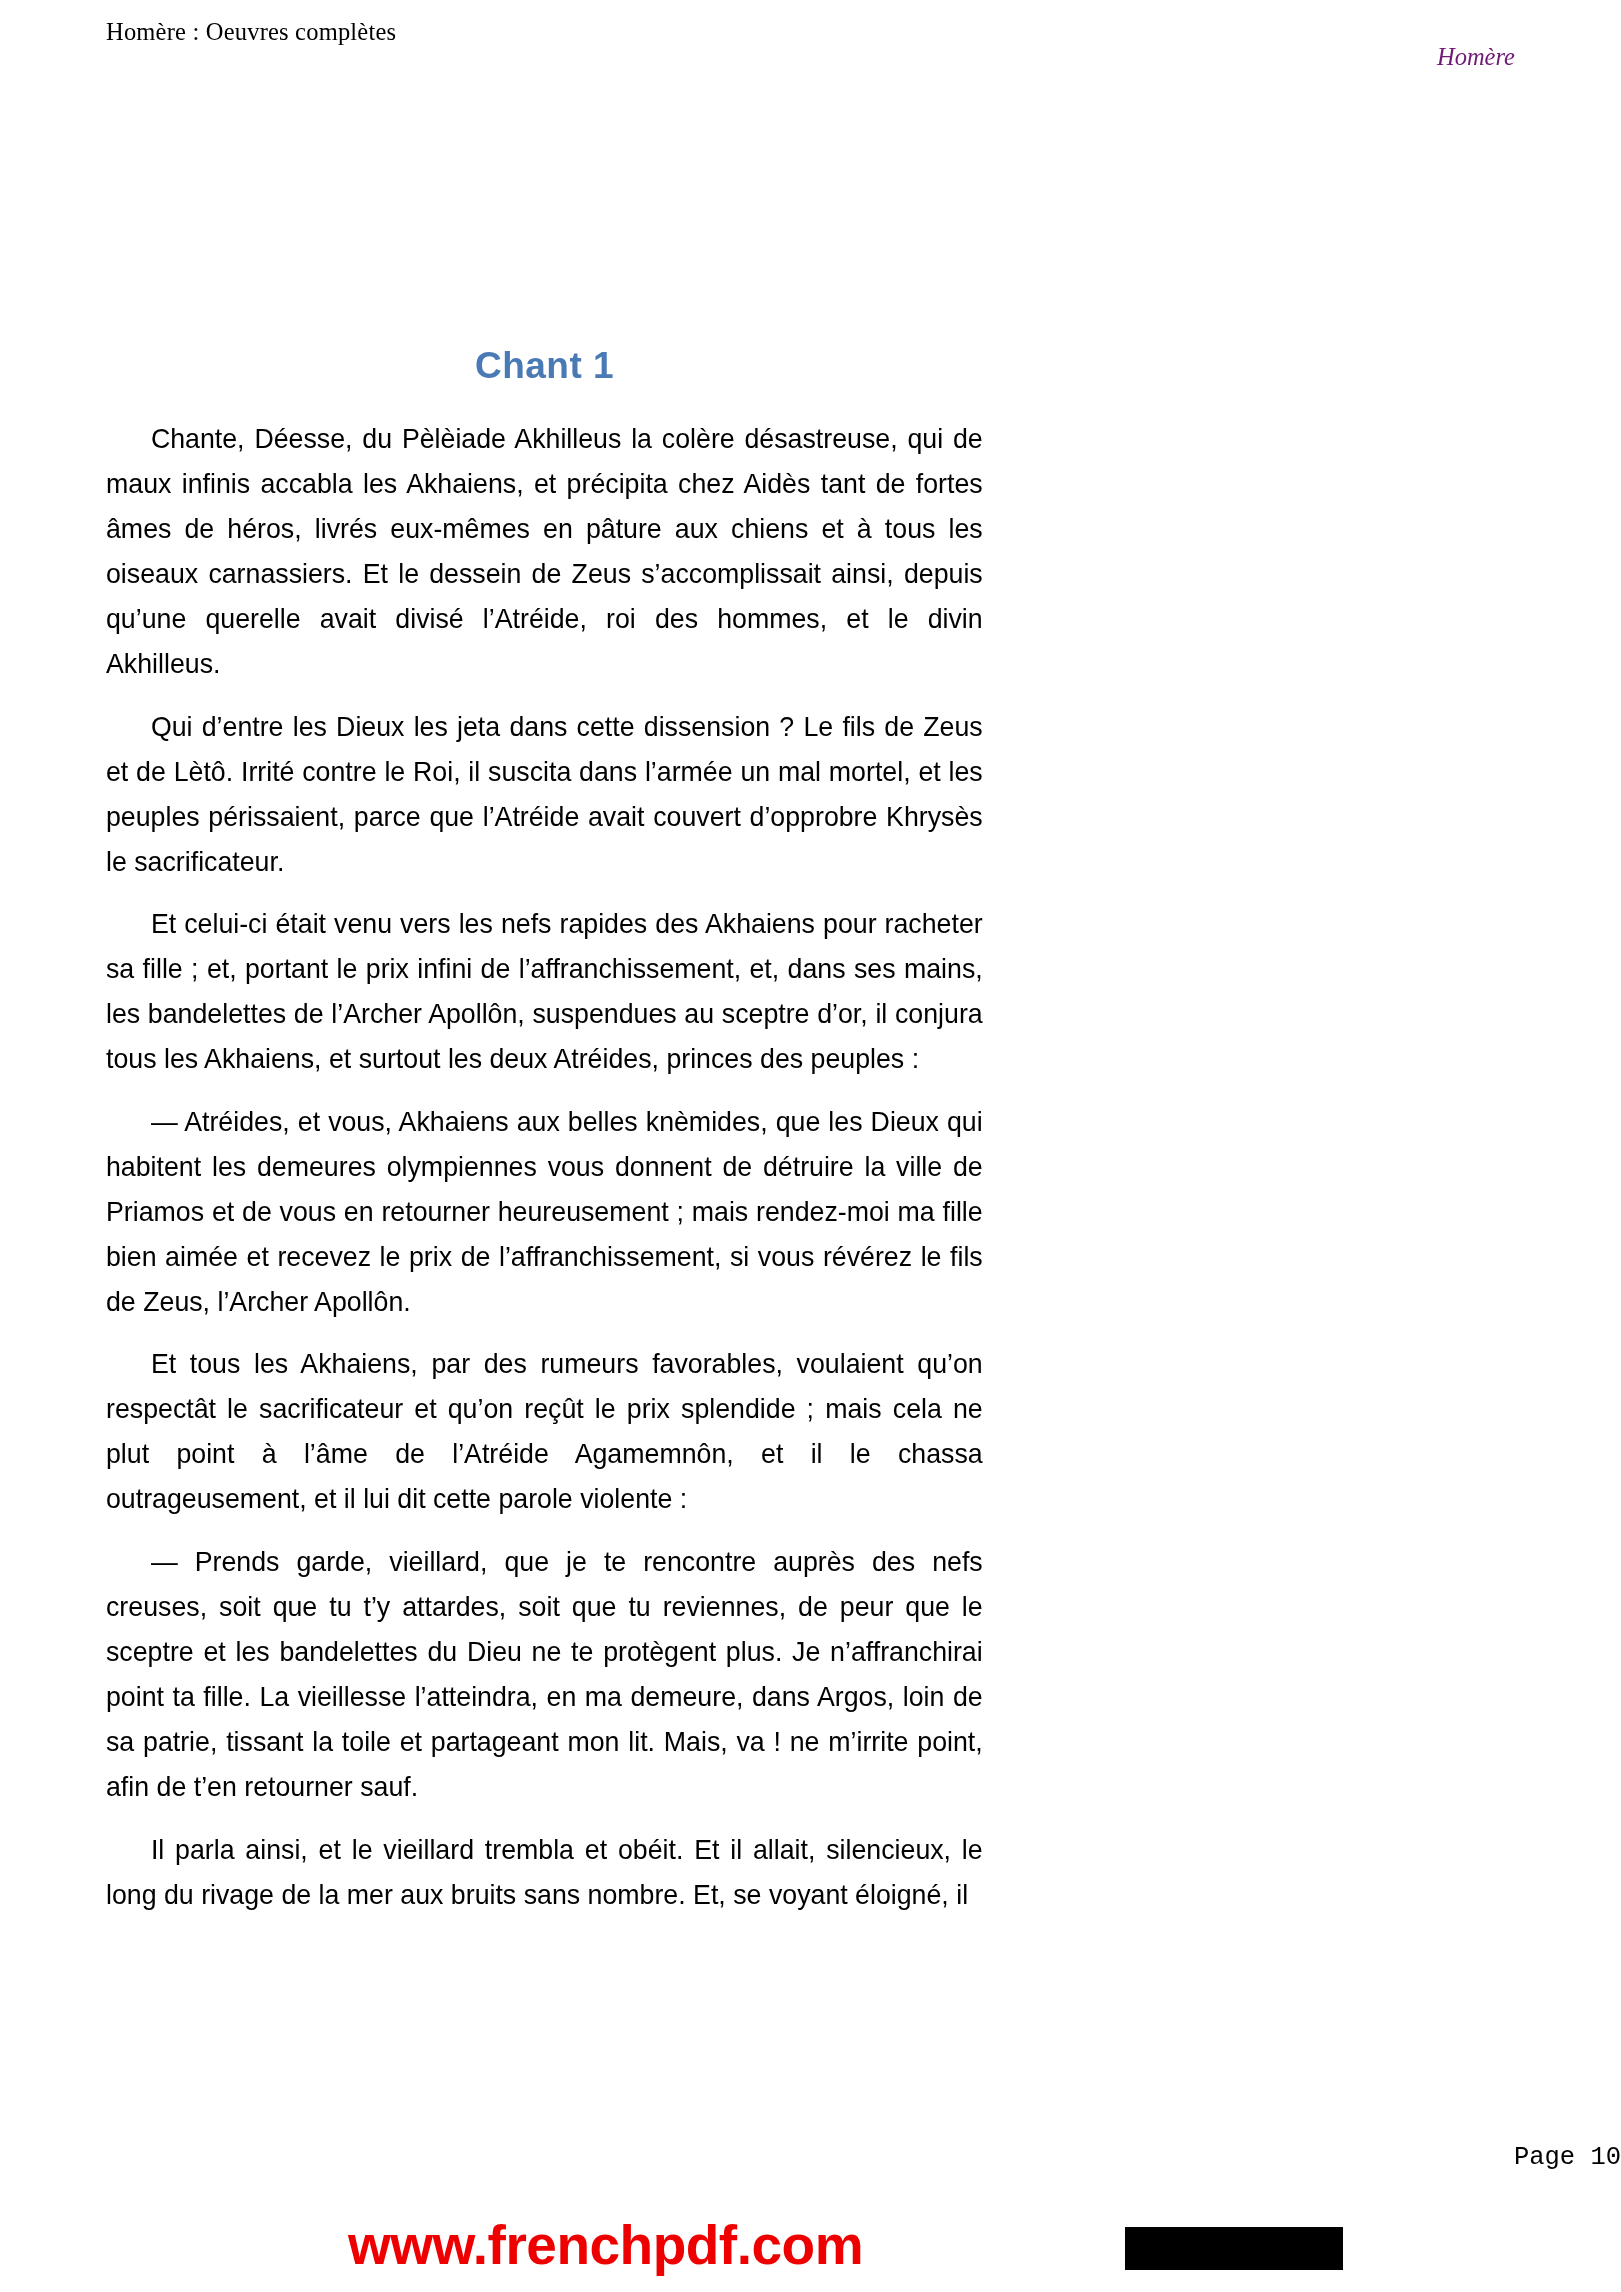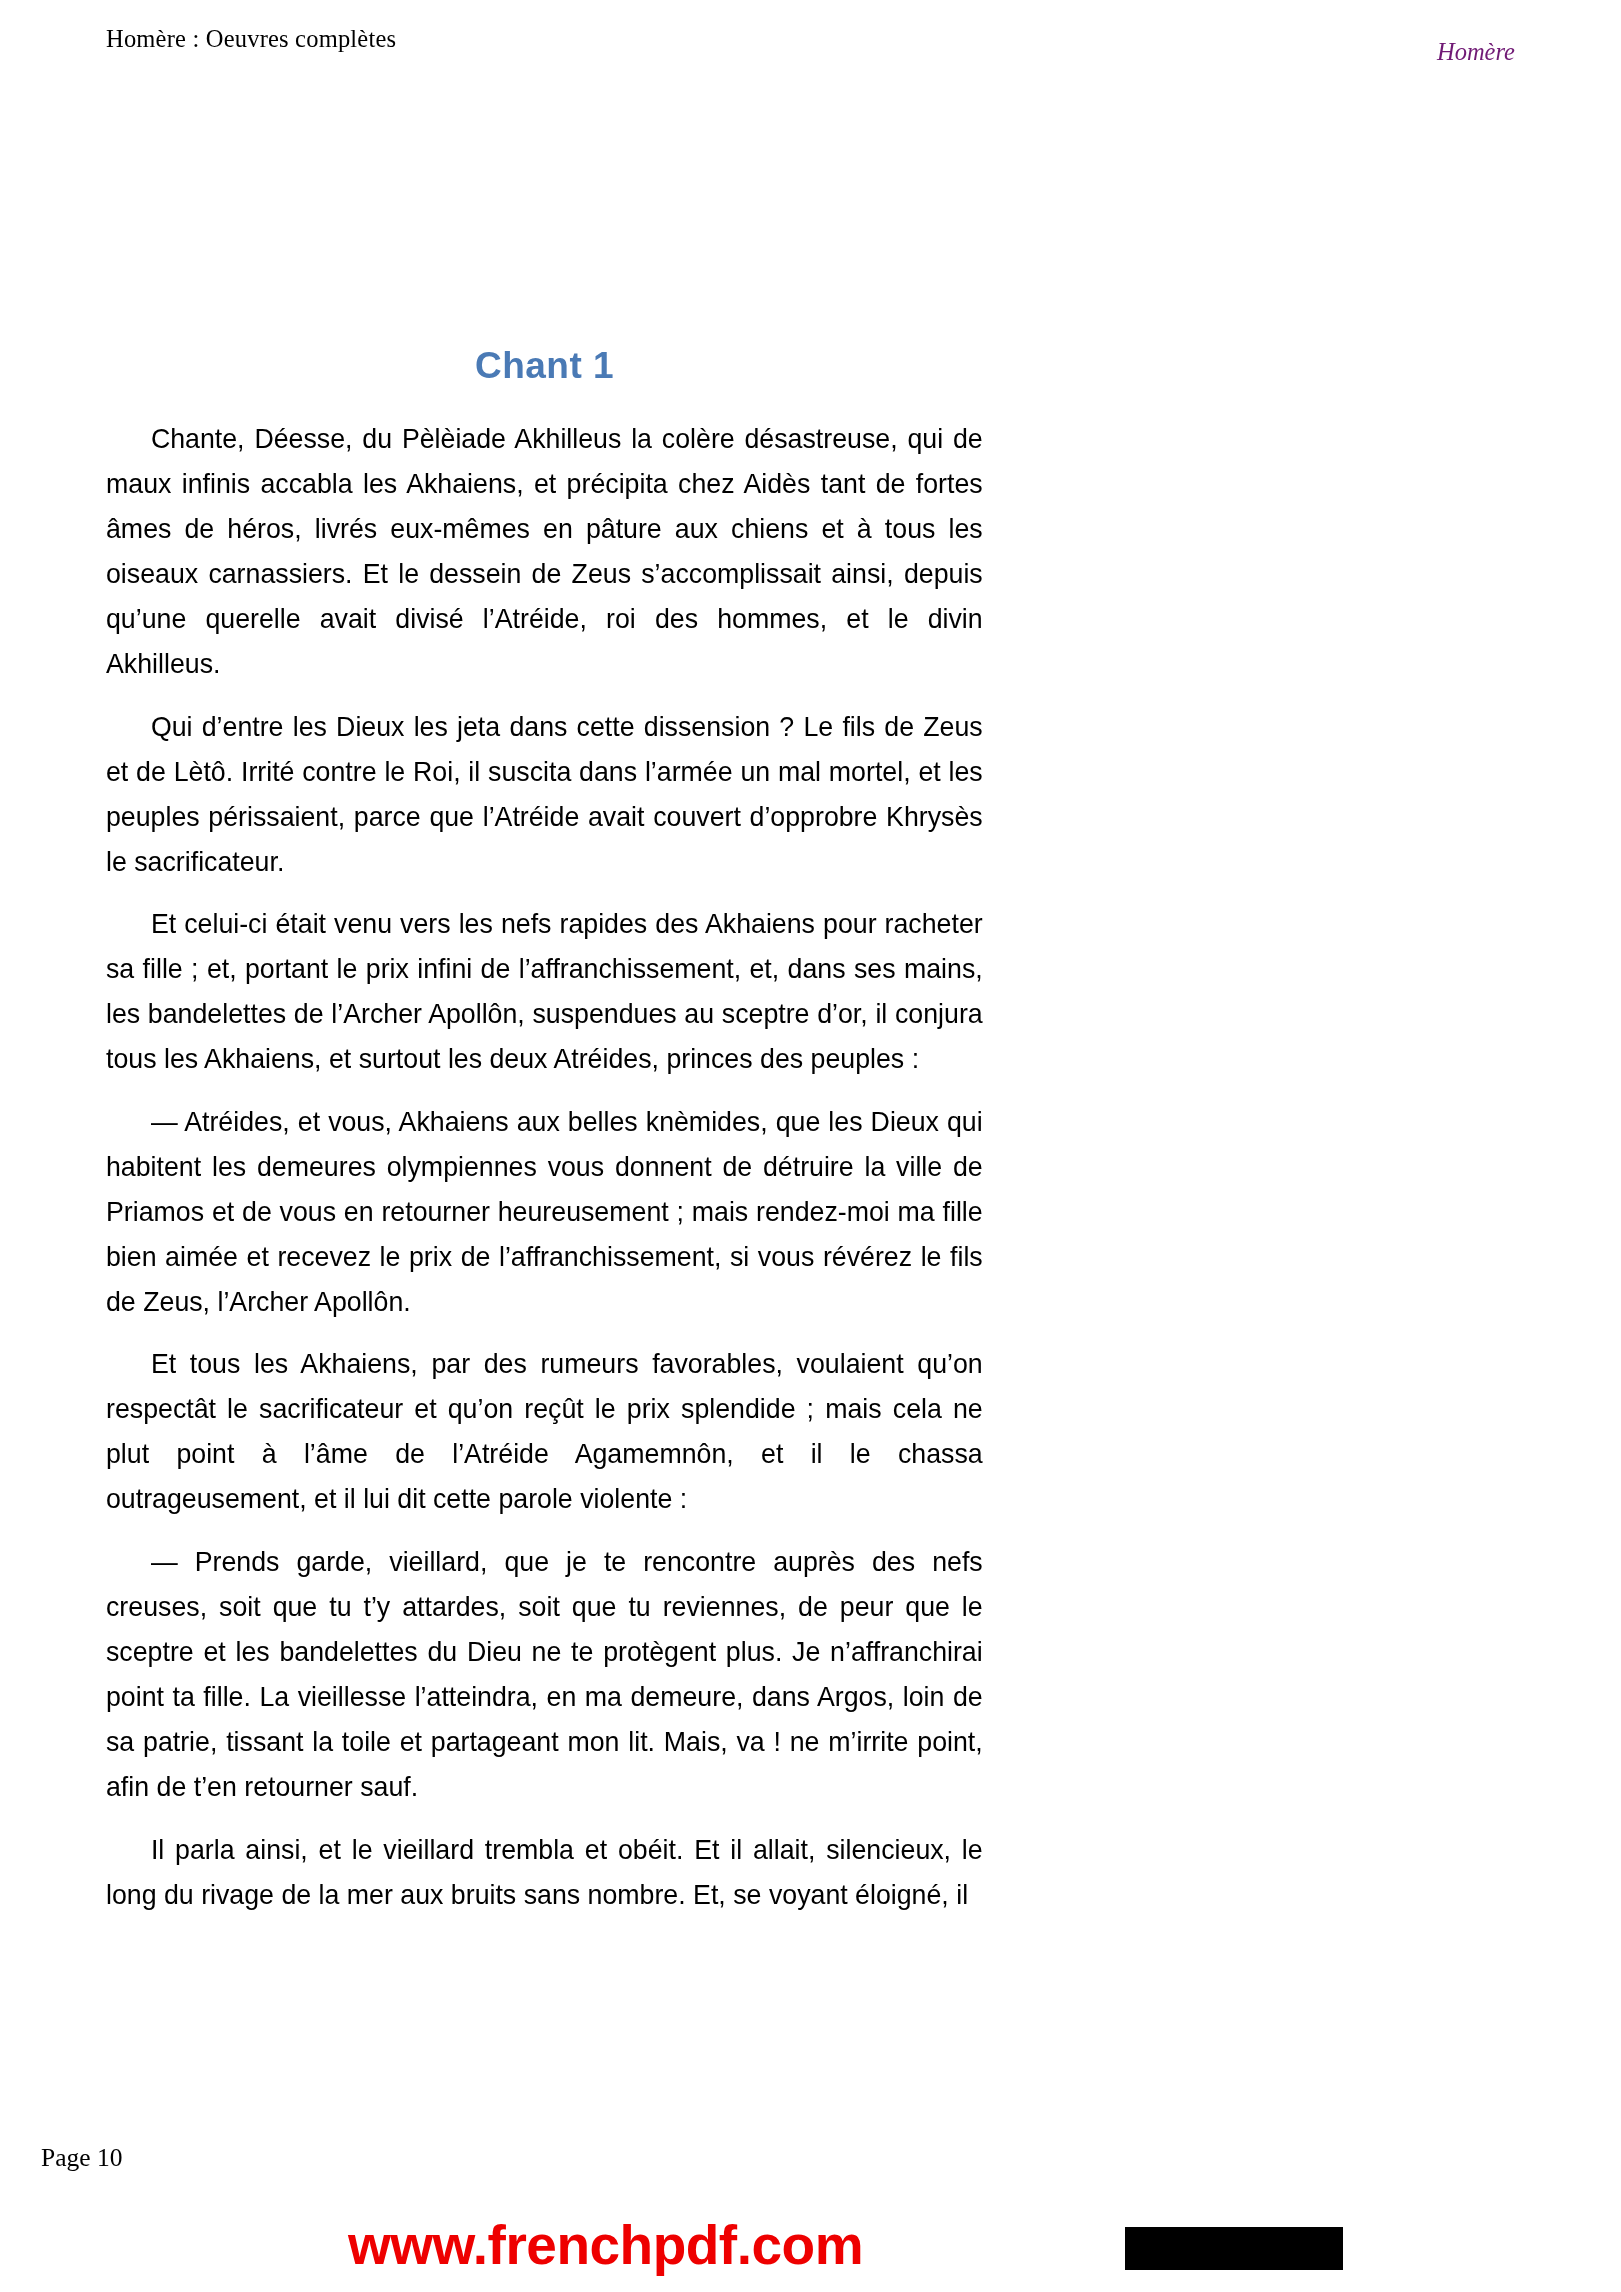--- a/index.html
+++ b/index.html
@@ -18,21 +18,21 @@
   }
 
   
   .running-header {
     position: absolute;
     top: 17.6px;
     left: 106px;
     right: 106px;
     height: 43px;
     display: flex;
-    align-items: center;
+    align-items: flex-start;
     justify-content: space-between;
   }
 
   .header-left {
     font-family: "Liberation Serif", "DejaVu Serif", serif;
     font-size: 24.5px;
     color: #000000;
     letter-spacing: 0.2px;
     white-space: nowrap;
   }
@@ -83,22 +83,22 @@
   .para:last-child {
     margin-bottom: 0;
   }
 
   
   .page-number {
     position: absolute;
     left: 0;
     right: 0;
     top: 2143px;
-    text-align: left;
-    font-family: Liberation Serif, serif;
+    text-align: right;
+    font-family: Liberation Mono, monospace;
     font-size: 25.5px;
     color: #000000;
     padding-left: 41px;
   }
 
   .watermark-row {
     position: absolute;
     left: 0;
     top: 2213px;
     width: 1475px;

